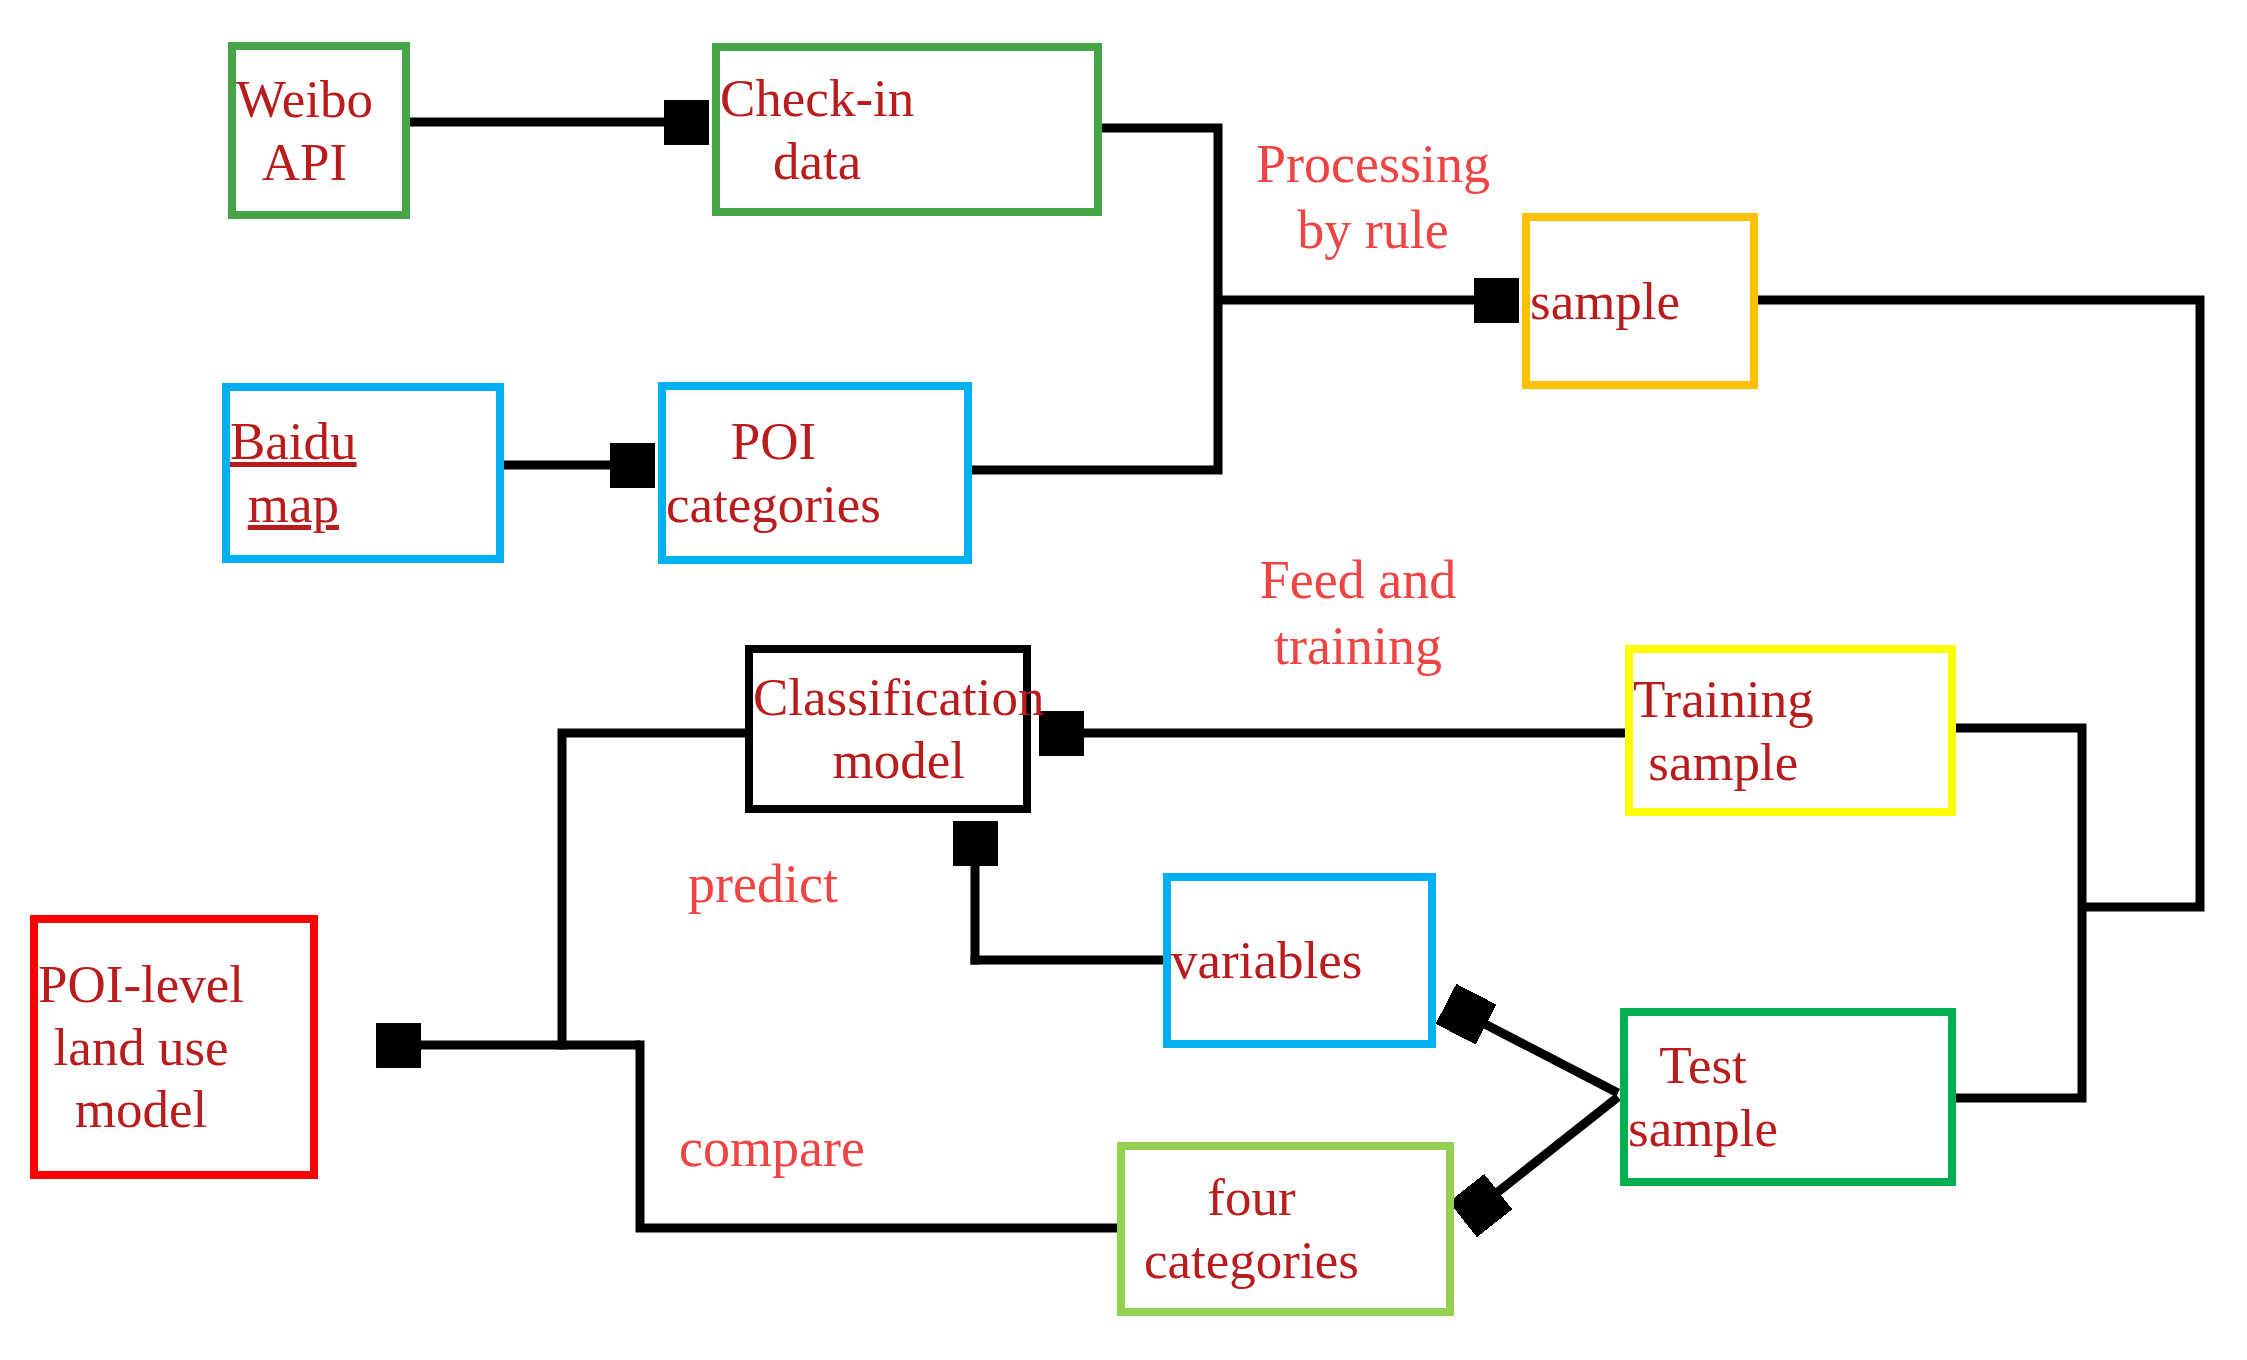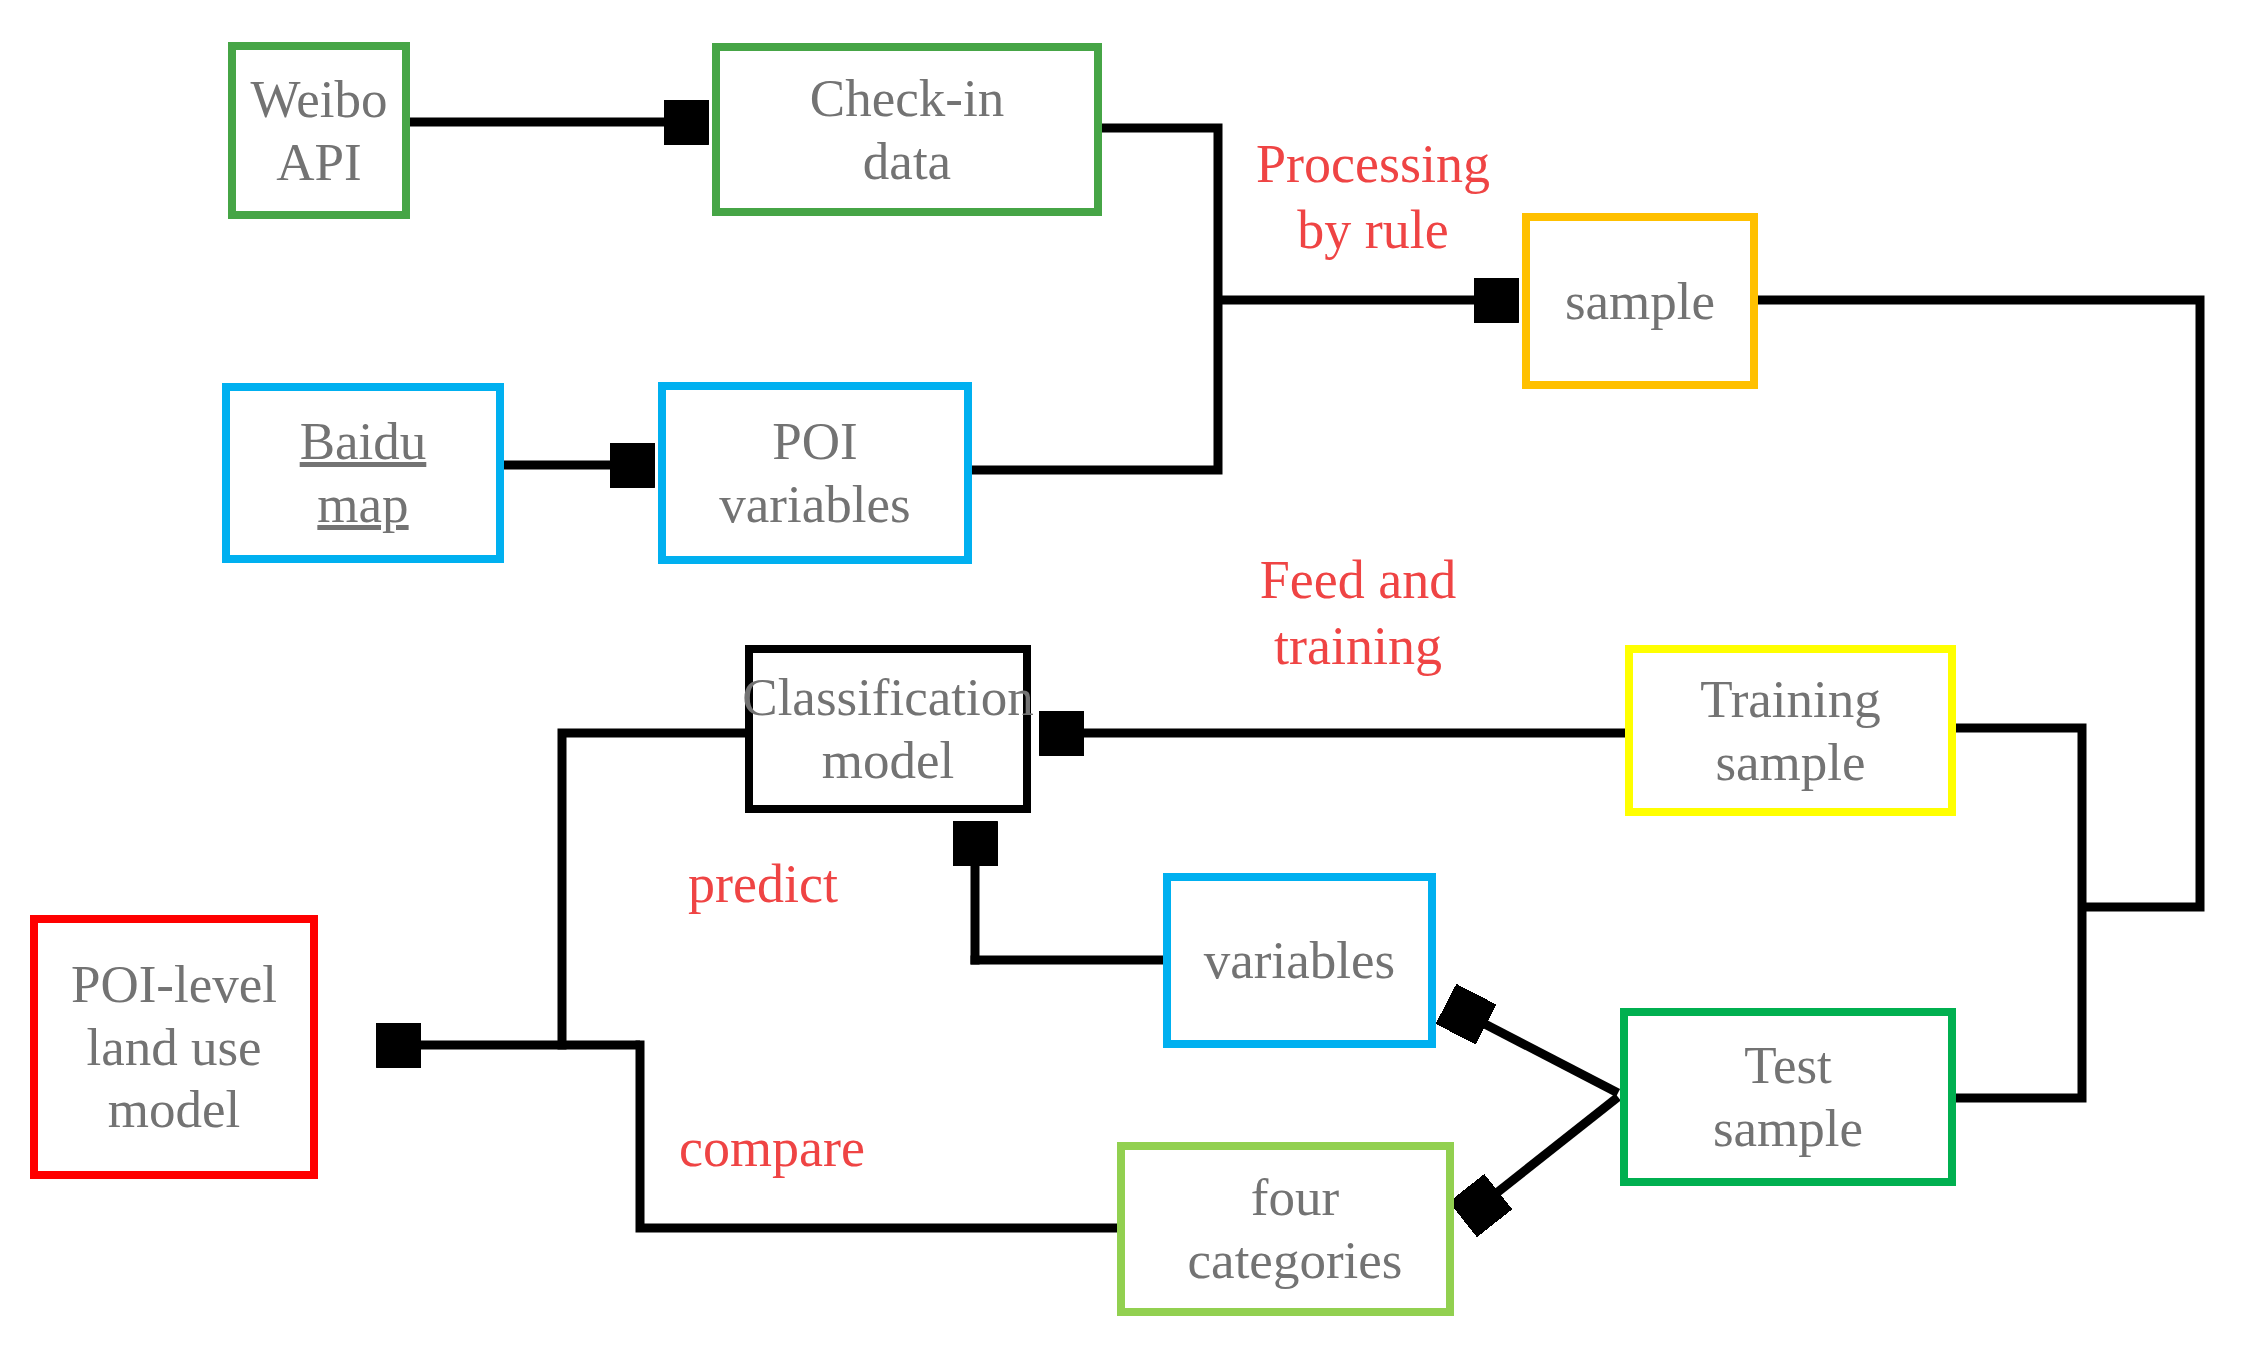--- a/index.html
+++ b/index.html
@@ -11,25 +11,25 @@
     font-family: "Liberation Serif", "DejaVu Serif", serif;
     overflow: hidden;
   }
   .node {
     position: absolute;
     box-sizing: border-box;
     border: 8px solid #000;
     background: #ffffff;
     display: flex;
     align-items: center;
-    justify-content: center;
+    justify-content: flex-start;
     text-align: center;
     font-size: 53px;
     line-height: 1.18;
-    color: #737373;
+    color: #b91c1c;
     white-space: pre-line;
     z-index: 2;
   }
   .edge-label {
     position: absolute;
     text-align: center;
     font-size: 54px;
     line-height: 1.22;
     color: #ef4444;
     white-space: pre-line;
@@ -82,21 +82,21 @@
 data</span>
   </div>
 
   <div class="node" style="left: 222px; top: 383px; width: 282px; height: 180px; border-color: rgb(0, 176, 240); text-decoration: underline;">
     <span>Baidu
 map</span>
   </div>
 
   <div class="node" style="left: 658px; top: 382px; width: 314px; height: 182px; border-color: rgb(0, 176, 240);">
     <span>POI
-variables</span>
+categories</span>
   </div>
 
   <div class="node" style="left: 1522px; top: 213px; width: 236px; height: 176px; border-color: rgb(255, 192, 0);">
     <span>sample</span>
   </div>
 
   <div class="node" style="left: 745px; top: 645px; width: 286px; height: 168px; border-color: rgb(0, 0, 0);">
     <span>Classification
 model</span>
   </div>

